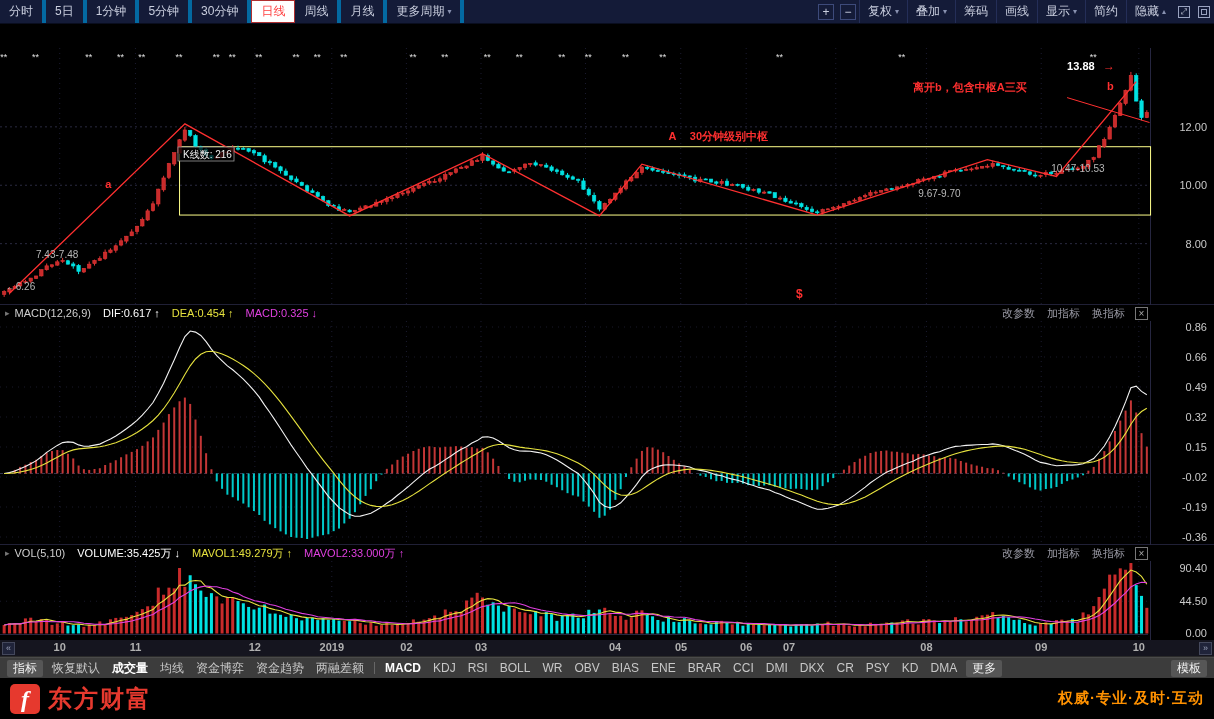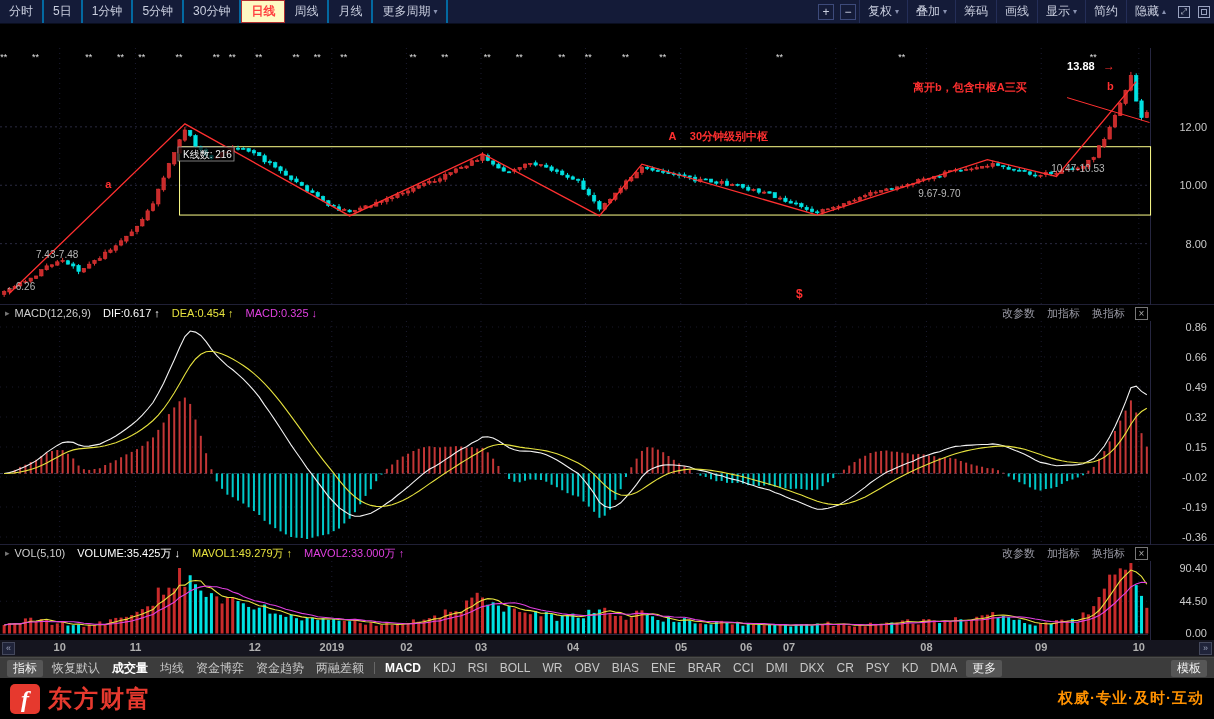--- a/index.html
+++ b/index.html
@@ -2,22 +2,22 @@
 <html><head>
 <meta charset="utf-8">
 <style>
   *{margin:0;padding:0;box-sizing:border-box;font-family:"Liberation Sans","DejaVu Sans",sans-serif;}
   html,body{background:#000;}
   #app{position:relative;width:1214px;height:719px;background:#000;overflow:hidden;color:#ccc;font-size:12px;}
 
   
   .topbar{position:absolute;top:0;left:0;width:1214px;height:24px;background:#141b38;display:flex;align-items:stretch;border-bottom:1px solid #090d1e;}
   .tabs{display:flex;align-items:stretch;}
-  .ptab{display:flex;align-items:center;padding:0 9px;color:#c9cede;border-right:2px solid #0369a1;cursor:pointer;white-space:nowrap;}
-  .ptab.active{color:#ff4040;background:#fef9c3;border:1px solid #b03030;font-weight:bold;}
+  .ptab{display:flex;align-items:center;padding:0 9px;color:#c9cede;border-right:4px solid #0369a1;cursor:pointer;white-space:nowrap;}
+  .ptab.active{color:#ff4040;background:#ffffff;border:1px solid #b03030;font-weight:normal;}
   .caret{font-size:8px;margin-left:3px;color:#8891b0;}
   .spacer{flex:1;}
   .right-controls{display:flex;align-items:center;}
   .sqbtn{width:16px;height:16px;border:1px solid #3d4a7a;color:#c9cede;display:flex;align-items:center;justify-content:center;margin:0 3px;font-size:12px;line-height:1;cursor:pointer;}
   .tbtn{display:flex;align-items:center;height:100%;padding:0 8px;border-left:1px solid #242e58;color:#c9cede;cursor:pointer;white-space:nowrap;}
   .mini-box{position:relative;width:12px;height:12px;border:1px solid #9aa3c0;margin:0 4px;color:#c9cede;font-size:8px;line-height:10px;text-align:center;cursor:pointer;}
   .mini-box.inner::after{content:'';position:absolute;left:2px;top:2px;right:2px;bottom:2px;border:1px solid #9aa3c0;}
 
   
   .titlebar{position:absolute;top:24px;left:0;width:1214px;height:24px;background:#000;display:flex;align-items:center;padding:0 8px;}
@@ -1114,21 +1114,21 @@
 
   <div class="date-axis" id="dateAxis">
     <span class="dscroll left">«</span>
     <span class="dscroll right">»</span>
   <span class="dlabel" style="left: 59.696px;">10</span>
       <span class="dlabel" style="left: 135.464px;">11</span>
       <span class="dlabel" style="left: 254.856px;">12</span>
       <span class="dlabel" style="left: 331.772px;">2019</span>
       <span class="dlabel" style="left: 406.392px;">02</span>
       <span class="dlabel" style="left: 481.012px;">03</span>
-      <span class="dlabel" style="left: 573px;">04</span>
+      <span class="dlabel" style="left: 615px;">04</span>
       <span class="dlabel" style="left: 681px;">05</span>
       <span class="dlabel" style="left: 746.2px;">06</span>
       <span class="dlabel" style="left: 789px;">07</span>
       <span class="dlabel" style="left: 926.436px;">08</span>
       <span class="dlabel" style="left: 1041.24px;">09</span>
       <span class="dlabel" style="left: 1138.82px;">10</span>
     </div>
 
   <div class="indicator-bar" id="indicatorBar">
       <span class="ind chip">指标</span>

